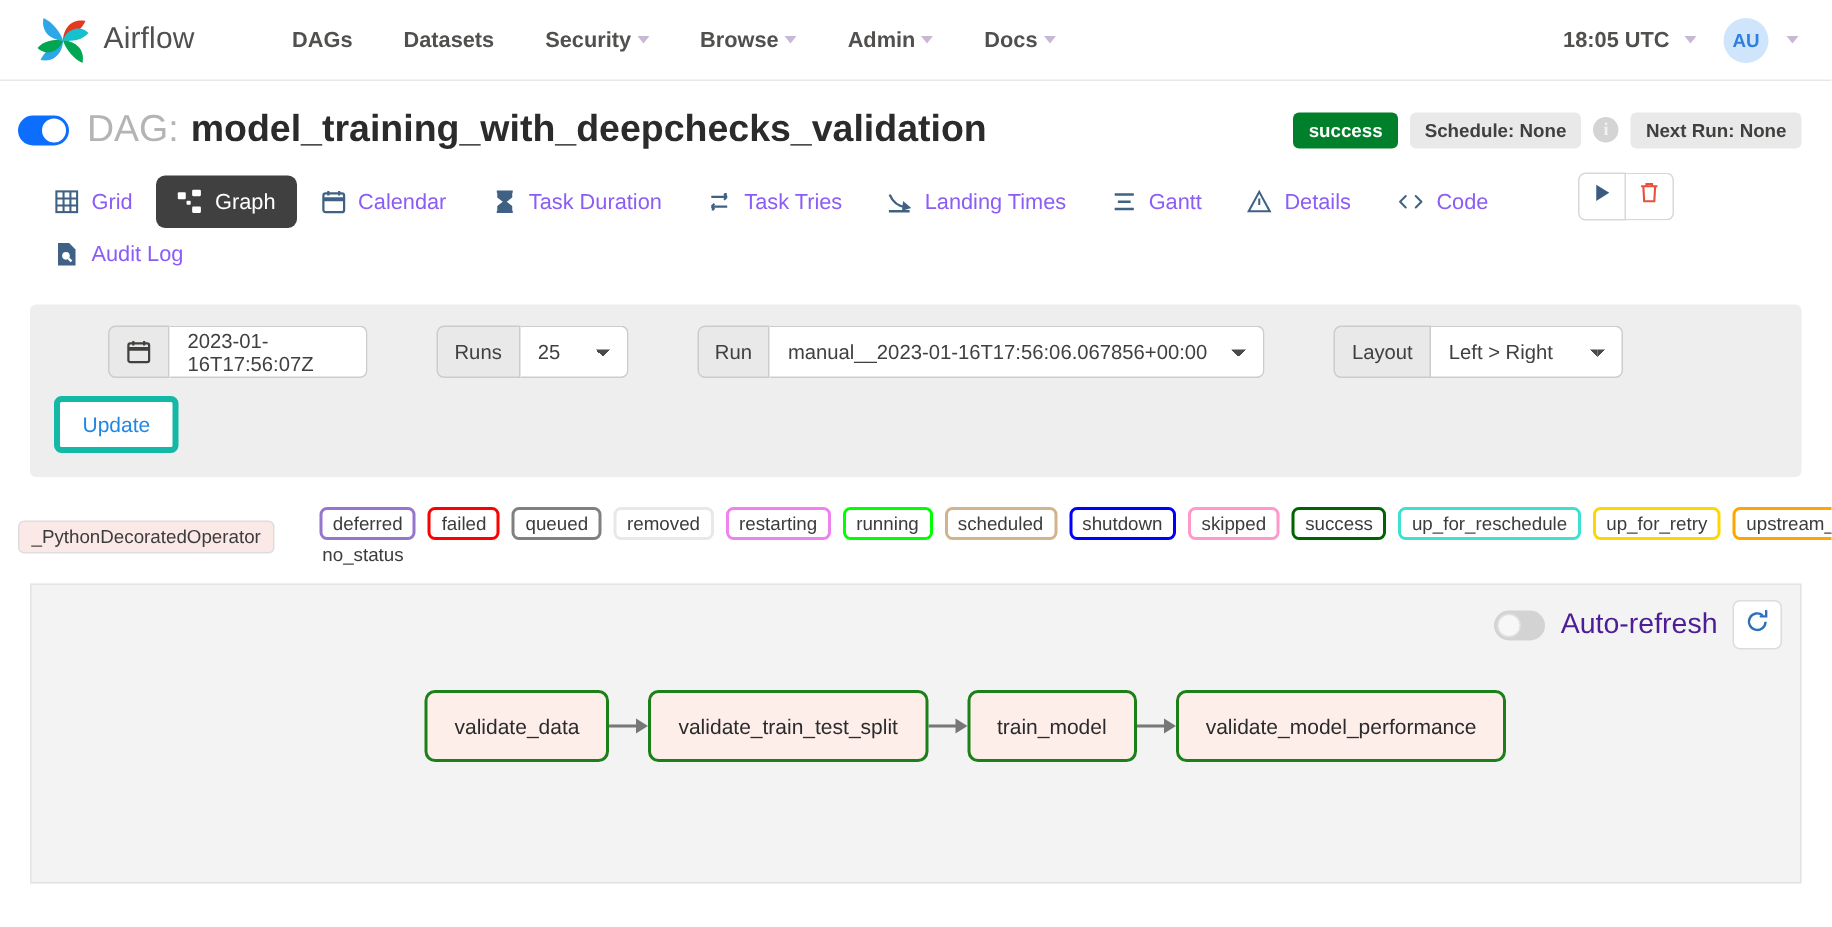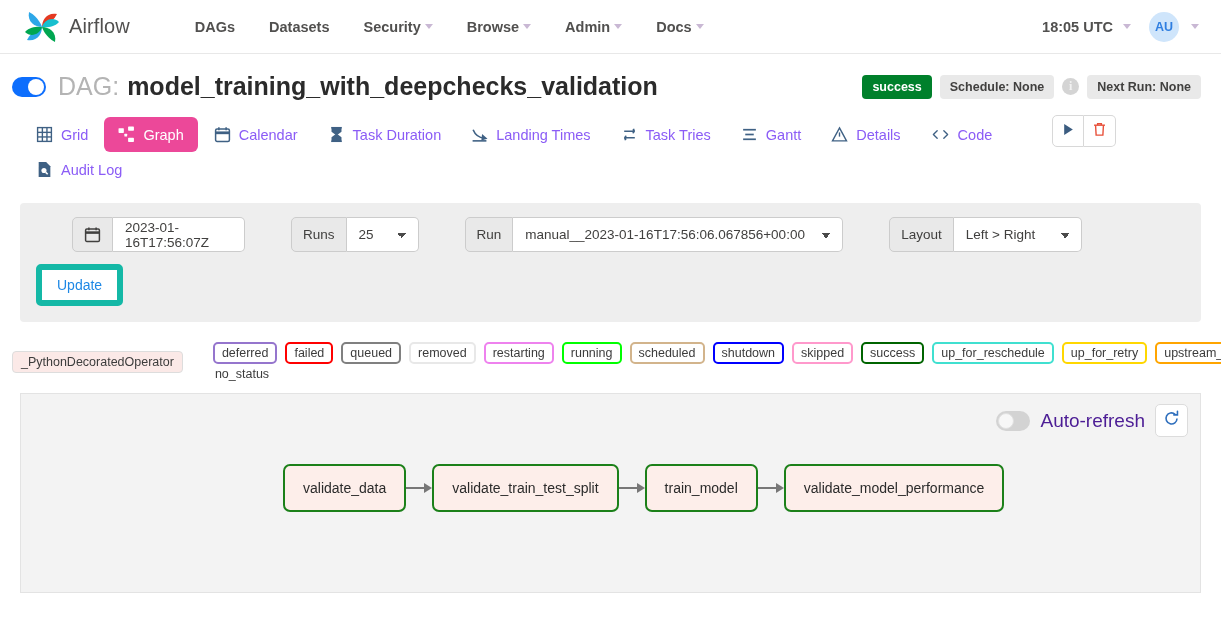--- a/index.html
+++ b/index.html
@@ -79,21 +79,21 @@
     padding: 6px 12px 0 22px; position: relative;
     column-gap: 2px; row-gap: 0;
     max-width: 1130px;
   }
   .tab {
     display: flex; align-items: center; gap: 8px;
     font-size: 14.5px; color: #8b5cf6;
     padding: 9px 14px; border-radius: 6px; cursor: pointer;
     white-space: nowrap;
   }
-  .tab.active { background: #ec4899; color: #ffffff; font-weight: normal; }
+  .tab.active { background: #404040; color: #ffffff; font-weight: normal; }
   .tab svg { display: block; }
   .tabs-actions {
     position: absolute; right: 14px; top: 4px;
     display: flex; align-items: center;
   }
   .icon-btn {
     width: 32px; height: 32px; background: #fff;
     border: 1px solid #d8d8d8;
     display: flex; align-items: center; justify-content: center; cursor: pointer;
   }
@@ -139,21 +139,21 @@
   select.layout-sel { width: 128px; }
   .find-task {
     margin-left: 14px;
     background: #fff; border: 1px solid #d4d4d4; border-radius: 5px;
     height: 35px; width: 166px; padding: 7px 12px; font-size: 13.5px;
     color: #41403f; font-family: "Liberation Sans", sans-serif; outline: none;
   }
   .find-task::placeholder { color: #a2a2a2; }
   .update-btn {
     margin-top: 12px;
-    background: #fff; border: 6px solid #14b8a6; color: #1e88e5;
+    background: #fff; border: 4px solid #14b8a6; color: #1e88e5;
     font-size: 14px; border-radius: 5px; padding: 7px 15px; cursor: pointer;
     font-family: "Liberation Sans", sans-serif;
   }
 
   
   .legend-area {
     display: flex; align-items: center;
     padding: 20px 20px 0 12px; gap: 16px;
   }
   .op-legend { display: flex; flex-direction: column; gap: 4px; }
@@ -332,39 +332,39 @@
           <line x1="3" y1="14.4" x2="13" y2="14.4"></line>
         <path d="M4 1.6 L4 5 L8 8 L12 5 L12 1.6" fill="#3f6184"></path>
         <path d="M4 14.4 L4 11 L8 8 L12 11 L12 14.4" fill="#3f6184"></path>
       </svg>
     </span>
     <span>Task Duration</span>
   </div>
 
   <div class="tab">
     <span>
-      <svg width="17" height="17" viewBox="0 0 16 16" fill="none" stroke="#3f6184" stroke-width="1.5">
-        <path d="M2 3.5 C4 8.5 7.5 11 12.5 11.5"></path>
-        <line x1="1.5" y1="14" x2="14.5" y2="14"></line>
-        <path d="M11 9 L14 11.6 L10.6 12.6 Z" fill="#3f6184"></path>
-      </svg>
-    </span>
-    <span>Landing Times</span>
-  </div>
-
-  <div class="tab">
-    <span>
       <svg width="17" height="17" viewBox="0 0 16 16" fill="none" stroke="#3f6184" stroke-width="1.4">
         <path d="M3 5 L12 5 L12 2.5"></path>
           <path d="M12.8 5 L11 3.2 M12.8 5 L11 6.8" stroke-width="1.3"></path>
         <path d="M13 11 L4 11 L4 13.5"></path>
           <path d="M3.2 11 L5 9.2 M3.2 11 L5 12.8" stroke-width="1.3"></path>
       </svg>
     </span>
     <span>Task Tries</span>
+  </div>
+
+  <div class="tab">
+    <span>
+      <svg width="17" height="17" viewBox="0 0 16 16" fill="none" stroke="#3f6184" stroke-width="1.5">
+        <path d="M2 3.5 C4 8.5 7.5 11 12.5 11.5"></path>
+        <line x1="1.5" y1="14" x2="14.5" y2="14"></line>
+        <path d="M11 9 L14 11.6 L10.6 12.6 Z" fill="#3f6184"></path>
+      </svg>
+    </span>
+    <span>Landing Times</span>
   </div>
 
   <div class="tab">
     <span>
       <svg width="17" height="17" viewBox="0 0 16 16" stroke="#3f6184" stroke-width="1.6" fill="none">
         <line x1="2" y1="3.5" x2="14" y2="3.5"></line>
         <line x1="4" y1="8" x2="12" y2="8"></line>
         <line x1="2" y1="12.5" x2="14" y2="12.5"></line>
       </svg>
     </span>

